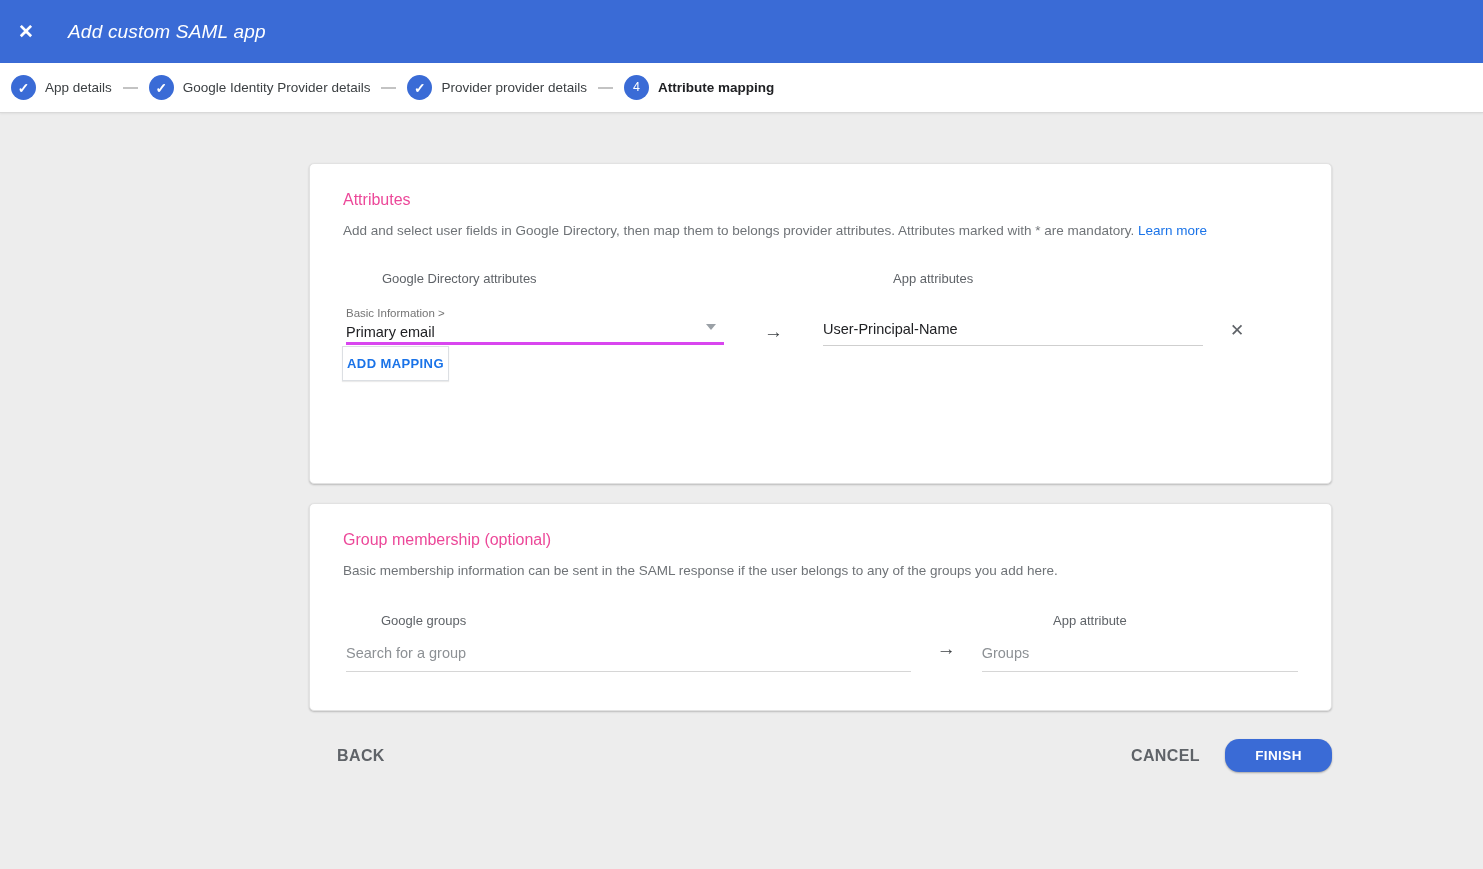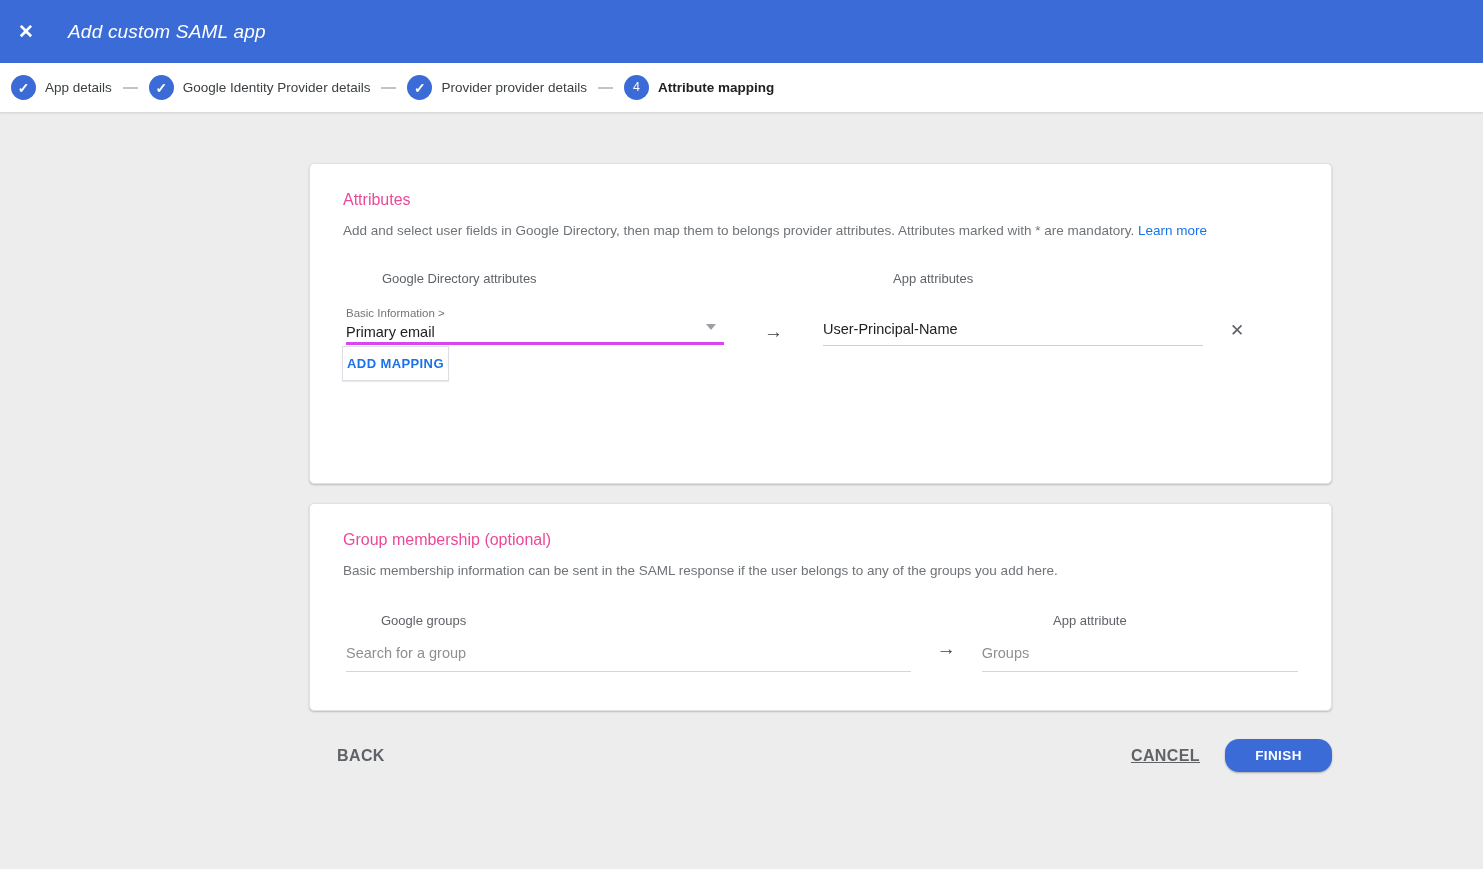--- a/index.html
+++ b/index.html
@@ -201,21 +201,21 @@
     background:none; border:none;
     font-family:"Liberation Sans", sans-serif;
     font-size:16px;
     font-weight:bold;
     color:#5f6368;
     letter-spacing:0.4px;
     cursor:pointer;
   }
   .back-btn { margin-left:28px; }
   .footer-right { display:flex; align-items:center; }
-  .cancel-btn { margin-right:25px;text-decoration:underline; }
+  .cancel-btn { margin-right:25px; }
   .finish-btn {
     width:107px; height:33px;
     background:#3a6bd6;
     border:none;
     border-radius:14px;
     color:#fff;
     font-family:"Liberation Sans", sans-serif;
     font-size:13.5px;
     font-weight:bold;
     letter-spacing:0.4px;

